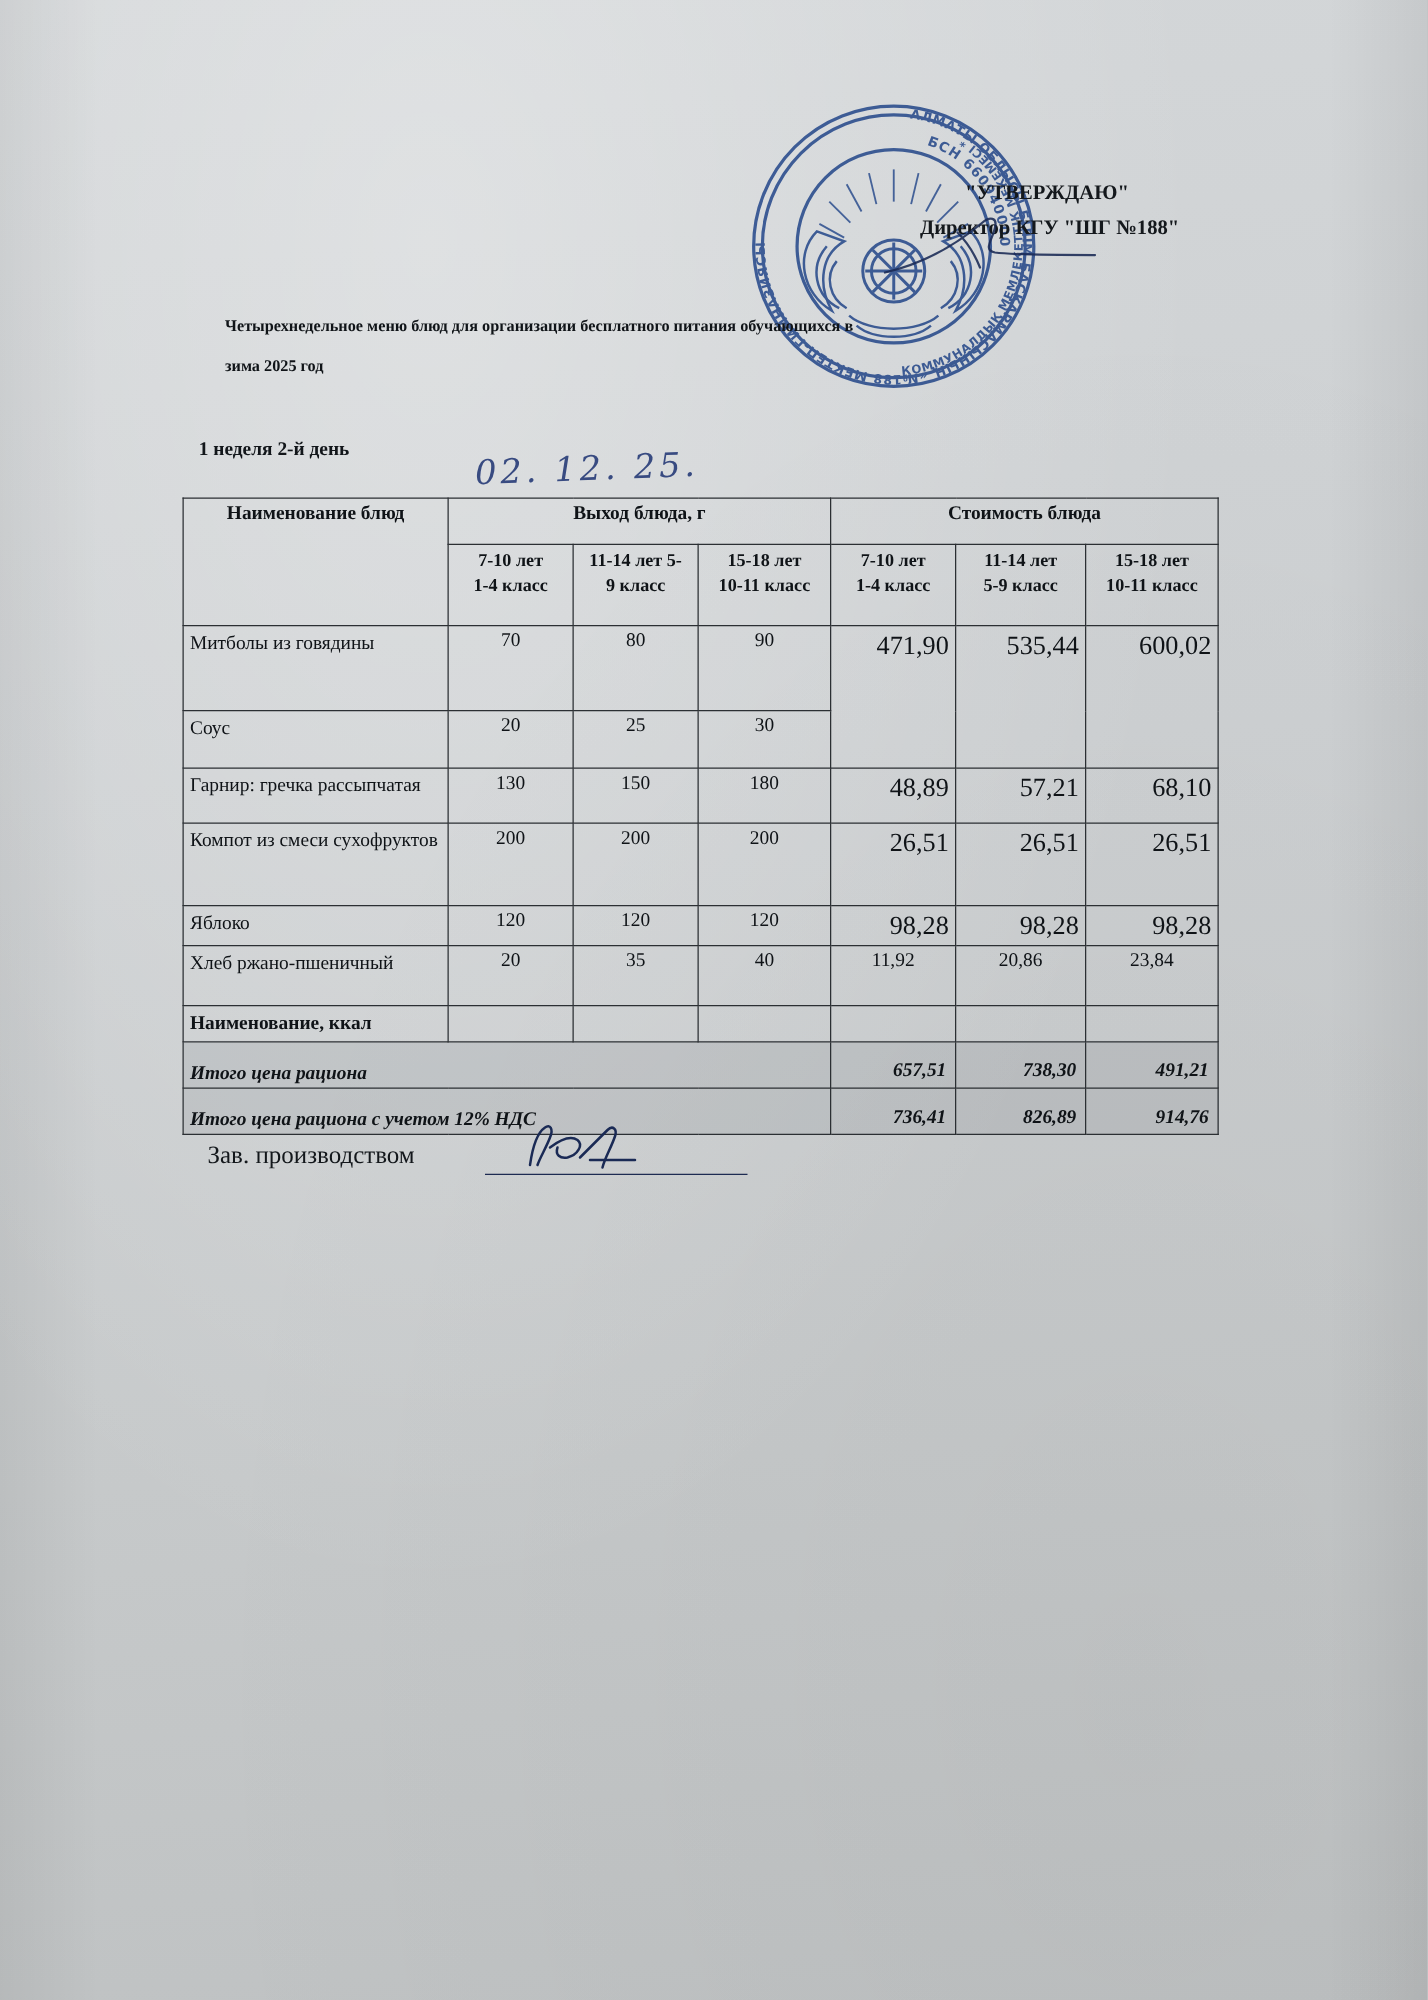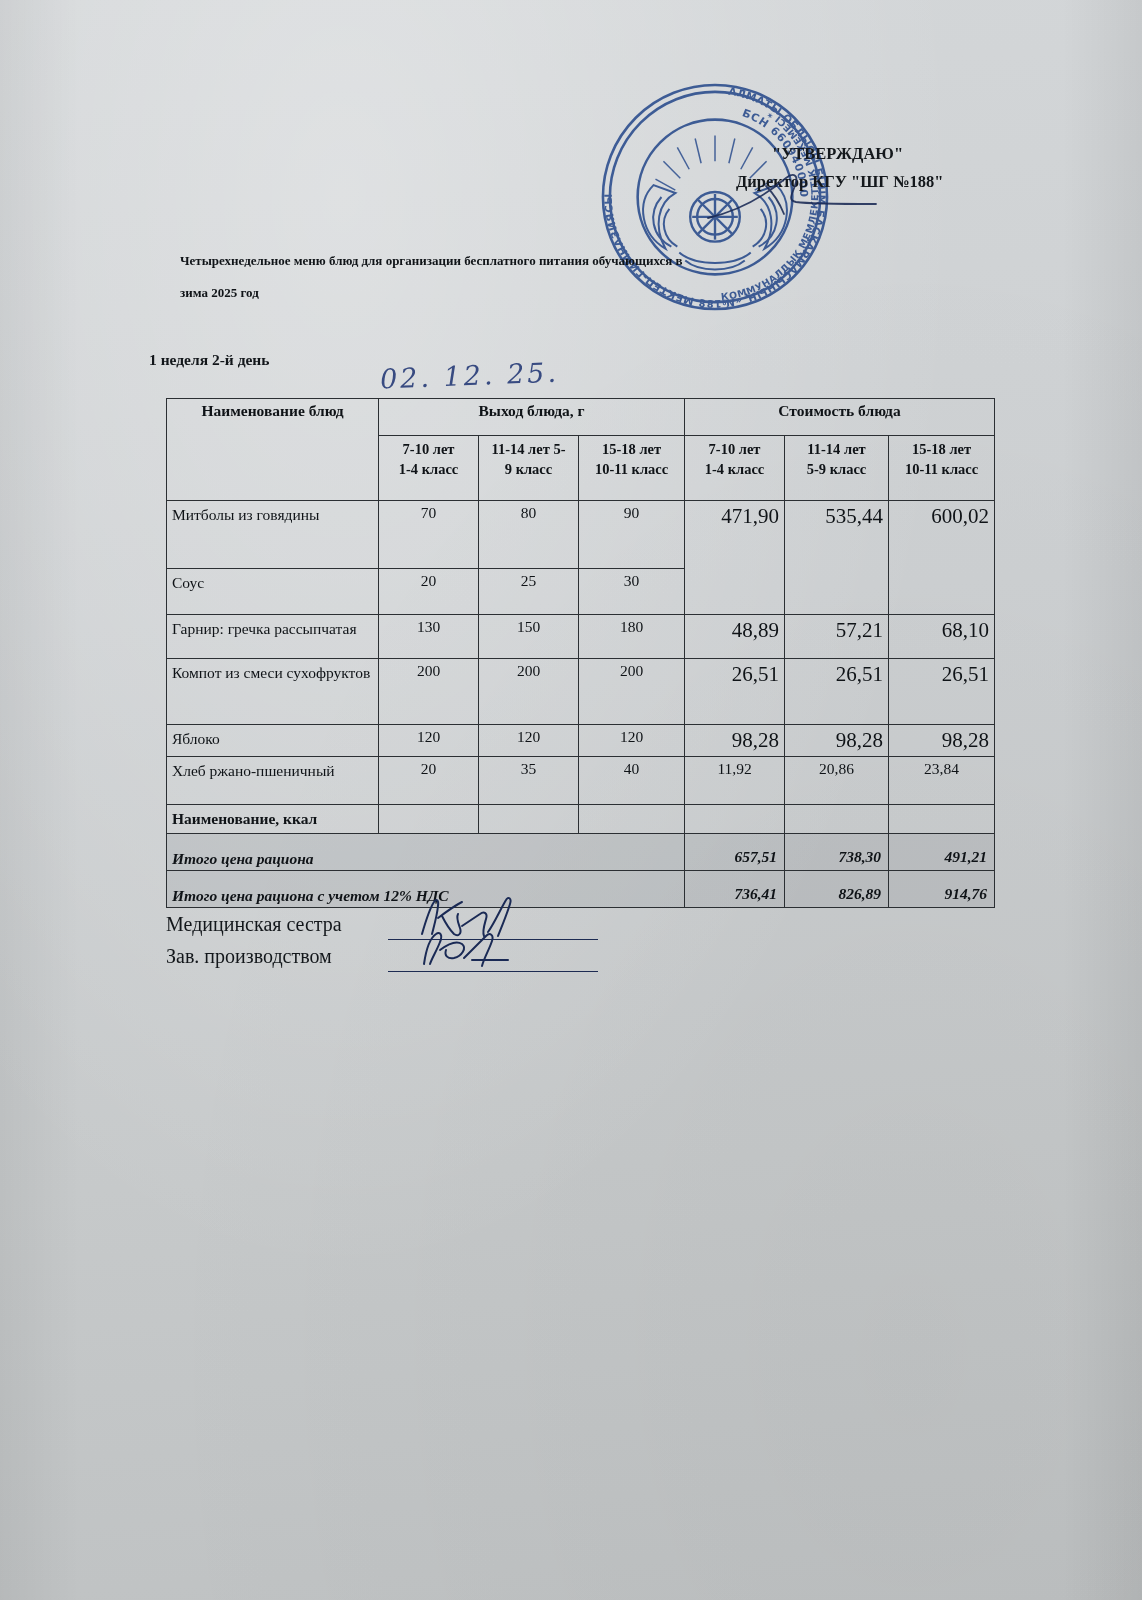--- a/index.html
+++ b/index.html
@@ -62,21 +62,21 @@
     font-size: 13px;
     line-height: 26px;
     color: #101418;
     z-index: 5;
   }
   .doc-title .season { margin-top: 6px; }
 
   
   .week-label {
     position: absolute;
-    left: 149px;
+    left: 159px;
     top: 351px;
     font-weight: bold;
     font-size: 15.5px;
     color: #12161a;
     z-index: 5;
   }
 
   
   .hand-date {
     position: absolute;
@@ -112,21 +112,21 @@
     top: 160px;
     width: 180px;
     height: 70px;
     z-index: 8;
     opacity: .88;
   }
 
   
   .tbl-wrap {
     position: absolute;
-    left: 166px;
+    left: 146px;
     top: 398px;
     width: 828px;
     z-index: 5;
   }
   table.menu {
     width: 828px;
     border-collapse: collapse;
     table-layout: fixed;
     font-size: 15px;
     color: #0f1317;
@@ -441,34 +441,20 @@
       <td class="tv">736,41</td>
       <td class="tv">826,89</td>
       <td class="tv">914,76</td>
     </tr>
   </tbody>
 </table>
 </div>
 
 <div class="sig-block">
   <div class="sig-row">
-    <div class="sig-label">Медицинская сестра</div>
-    <div class="sig-line">
-      <svg class="sig-mark" viewBox="0 0 120 46">
-        <g fill="none" stroke="#1a2a55" stroke-width="2" stroke-linecap="round">
-          <path d="M10 38 C 14 24, 18 12, 22 6 C 24 2, 27 4, 26 10 C 25 20, 22 30, 20 38"></path>
-          <path d="M26 22 C 34 16, 42 10, 50 6"></path>
-          <path d="M30 20 C 34 28, 38 34, 42 38 C 46 41, 50 38, 48 32 C 46 26, 44 22, 46 18"></path>
-          <path d="M50 30 C 56 26, 62 22, 68 18 C 72 15, 76 17, 74 23 C 72 30, 70 36, 72 40"></path>
-          <path d="M76 36 C 82 28, 88 14, 94 4 C 96 0, 100 2, 98 8 C 95 18, 90 30, 86 40"></path>
-        </g>
-      </svg>
-    </div>
-  </div>
-  <div class="sig-row">
     <div class="sig-label">Зав. производством</div>
     <div class="sig-line">
       <svg class="sig-mark" viewBox="0 0 120 46">
         <g fill="none" stroke="#1a2a55" stroke-width="2" stroke-linecap="round">
           <path d="M12 36 C 14 22, 18 10, 24 6 C 28 3, 31 7, 28 14 C 25 22, 20 30, 18 36"></path>
           <path d="M28 22 C 36 16, 44 12, 50 16 C 55 20, 50 28, 42 30 C 36 31, 32 28, 34 22"></path>
           <path d="M52 30 C 58 24, 66 16, 74 8 C 78 4, 82 7, 80 13 C 77 22, 72 30, 70 38"></path>
           <path d="M60 32 C 72 32, 84 32, 96 32"></path>
         </g>
       </svg>

